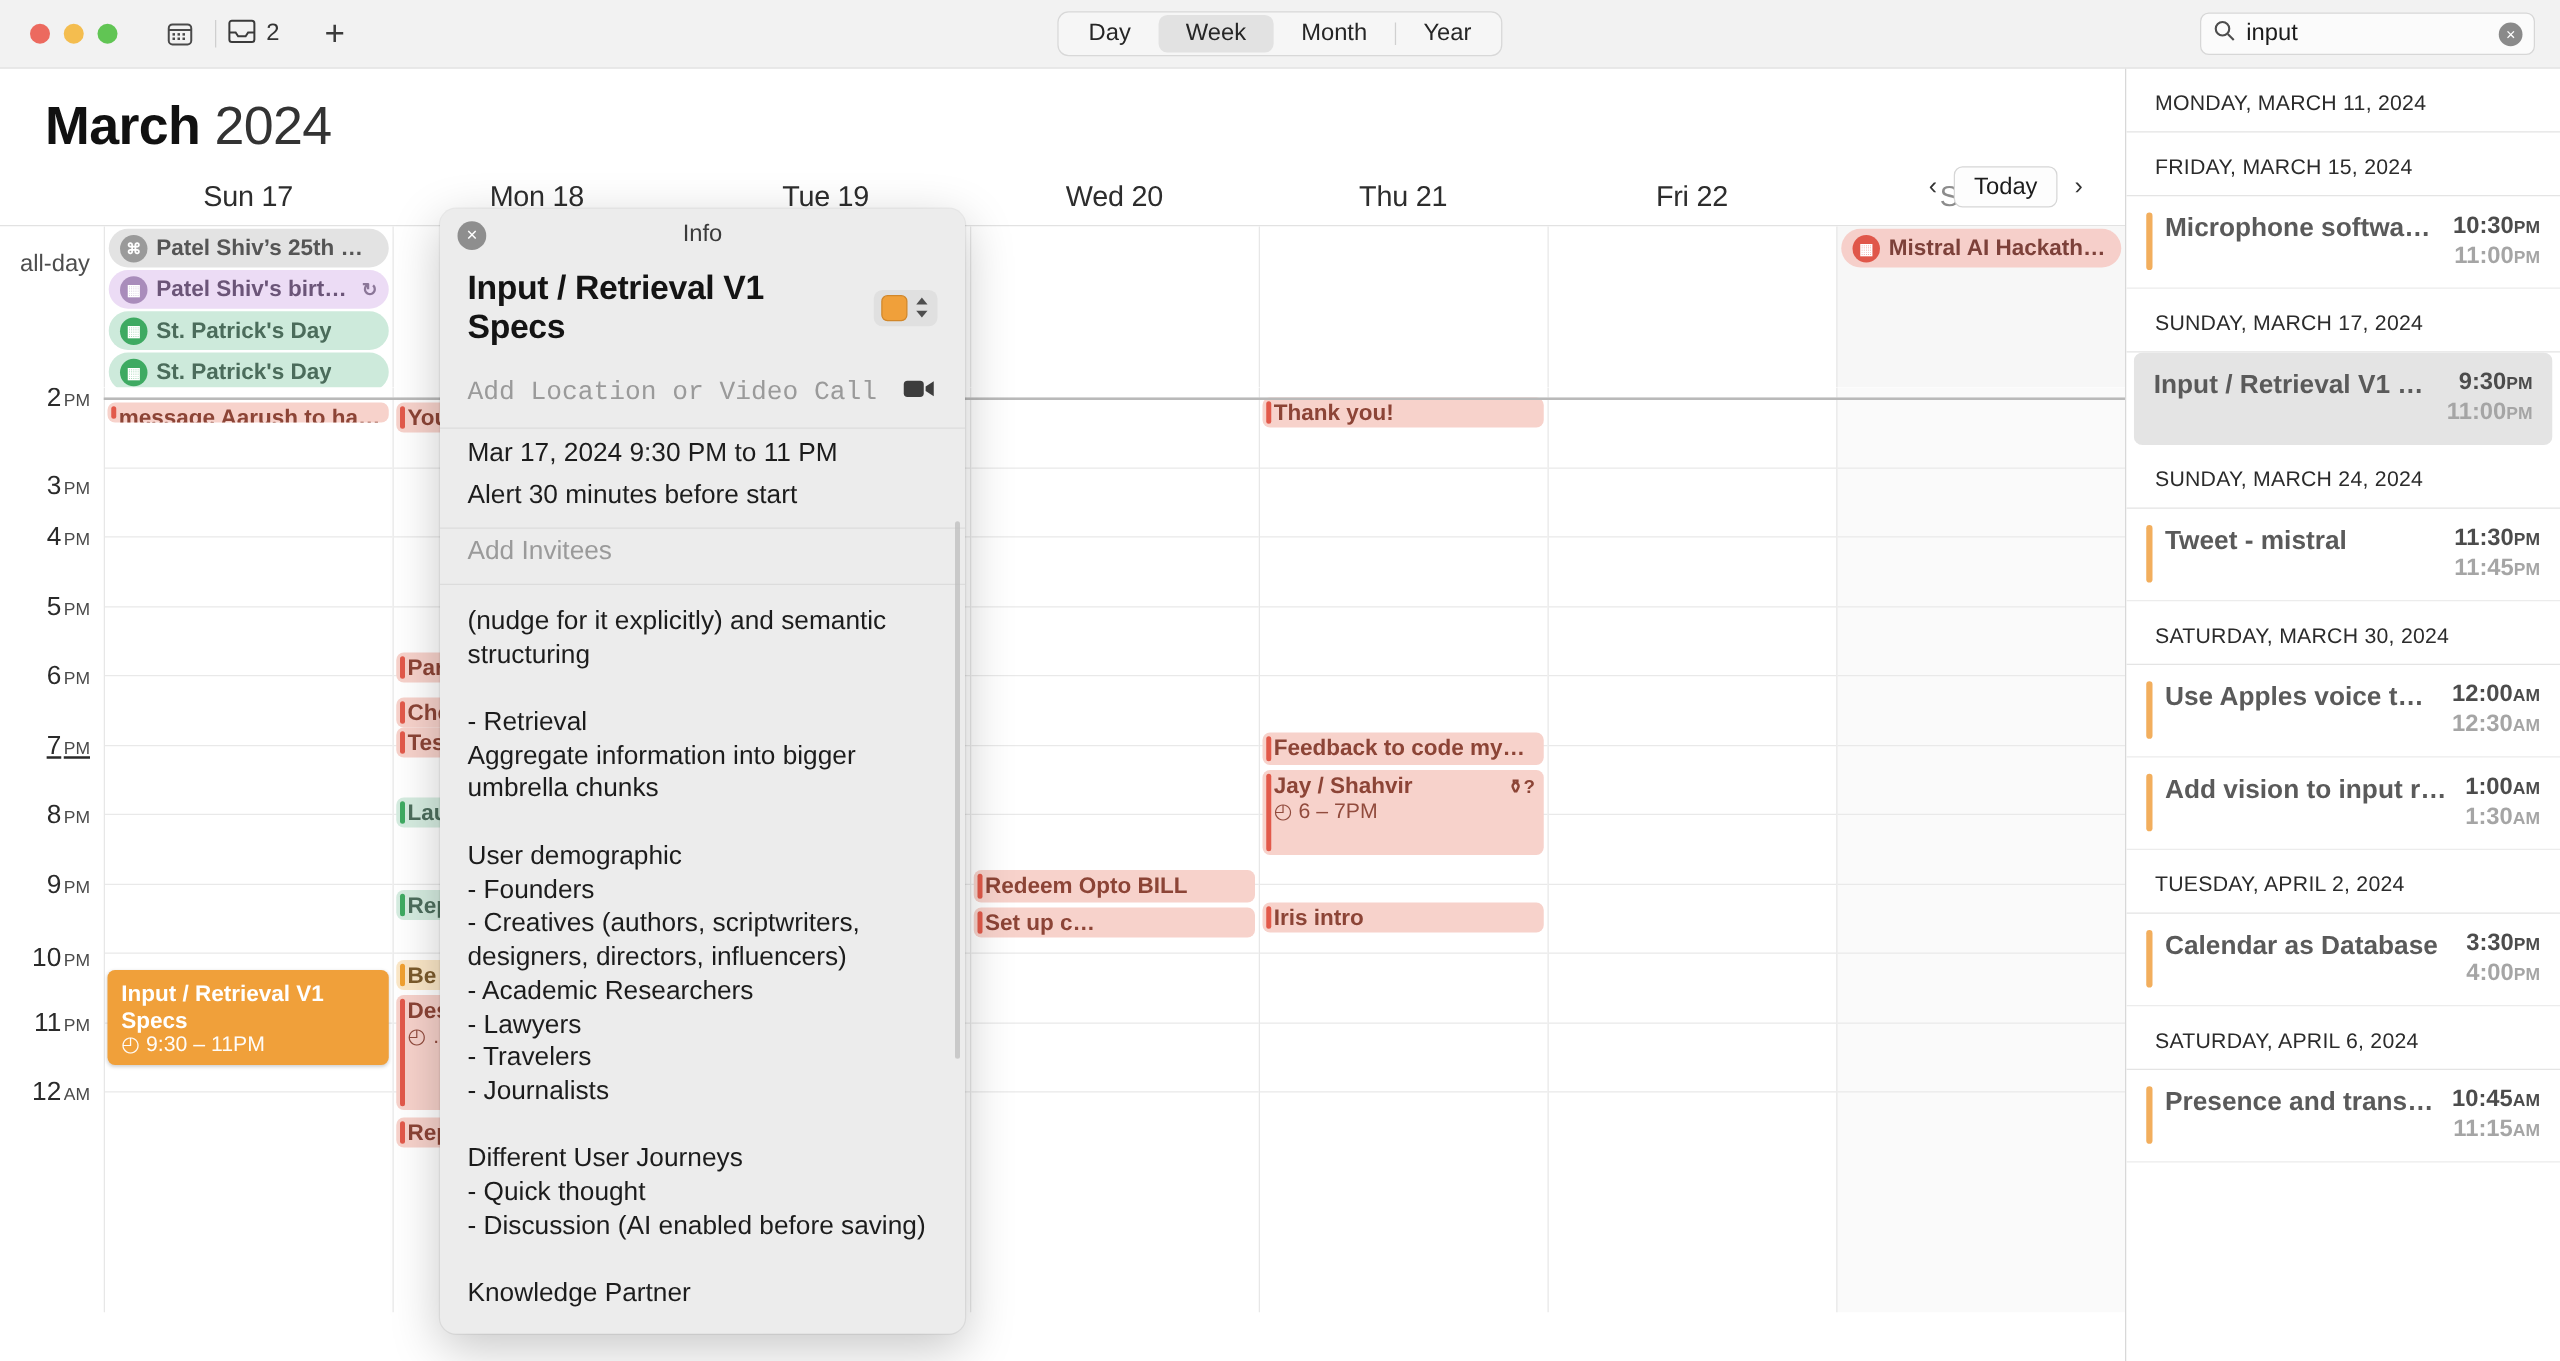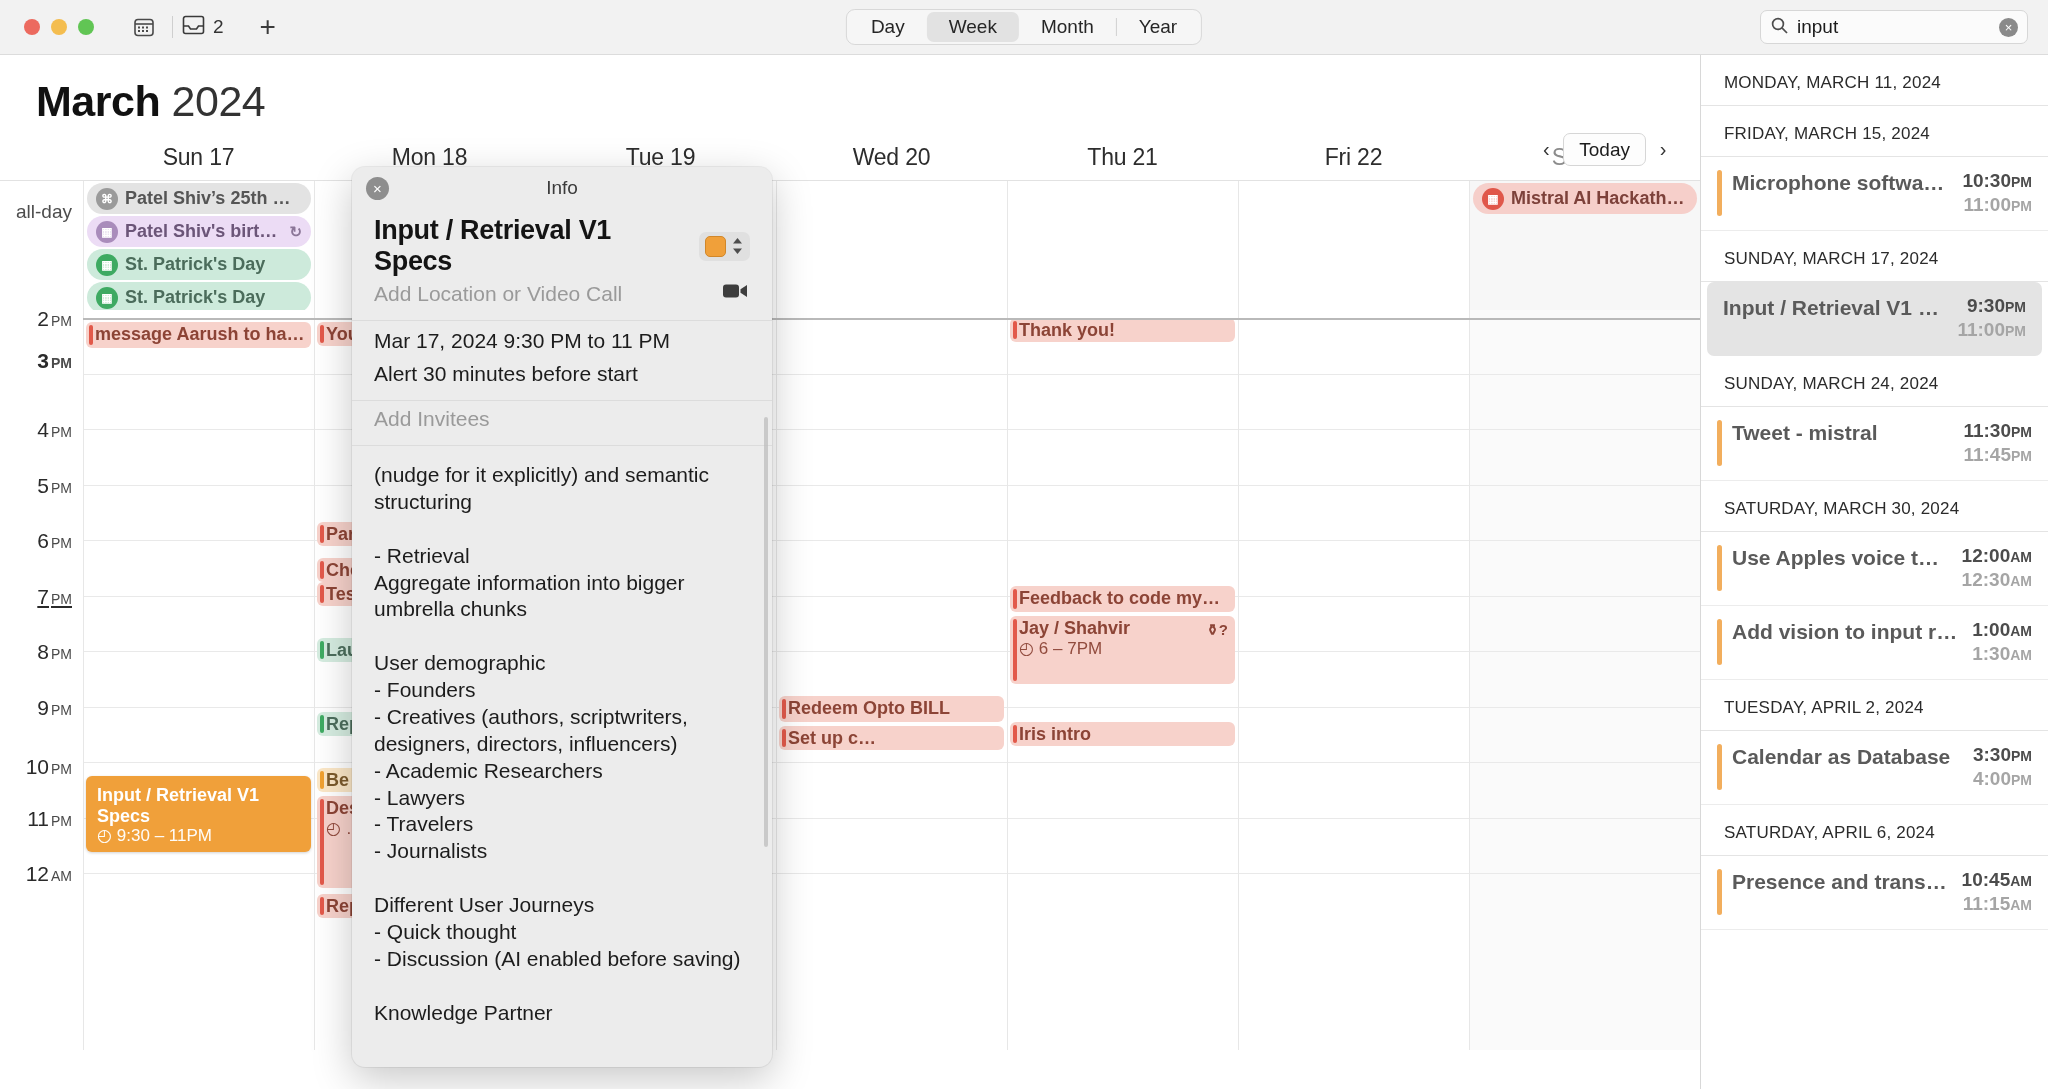--- a/index.html
+++ b/index.html
@@ -241,22 +241,22 @@
     letter-spacing: -0.3px;
   }
   .pop-evtitle .t { flex: 1; }
   .cal-picker {
     display: flex; align-items: center; gap: 5px;
     background: #e0e0e0; border-radius: 7px; padding: 4px 6px;
   }
   .cal-swatch { width: 21px; height: 21px; border-radius: 5px; background: #f0a03a; border: 1px solid #d1872a; }
   .stepper { font-size: 14px; color: #4e4e4e; line-height: .9; display: flex; flex-direction: column; }
   .pop-loc {
-    display: flex; align-items: center; margin-top: 4px;
-    font-size: 21px; color: #9a9a9a;
+    display: flex; align-items: center; margin-top: 24px;
+    font-size: 21px; color: #9a9a9a; font-family: Liberation Mono, monospace;
   }
   .pop-loc .t { flex: 1; }
   .pop-line { font-size: 21px; color: #1c1c1c; margin-top: 2px; }
   .pop-line + .pop-line { margin-top: 9px; }
   .pop-placeholder { font-size: 21px; color: #9a9a9a; }
   .pop-notes {
     flex: 1; padding: 16px 22px 8px 22px;
     font-size: 21px; color: #1c1c1c; line-height: 1.28;
     white-space: pre-wrap; overflow: hidden;
   }
@@ -389,21 +389,21 @@
               <span class="badge">▦</span>
               <span class="ctxt">Mistral AI Hackathon</span>
             </div>
           </div>
       </div>
 
       <div class="grid-scroll">
         <div class="grid-row">
           <div class="time-gutter" id="time-gutter" style="height: 740px;">
               <div class="tlabel" style="top: 8px;"><span>2</span><small>PM</small></div>
-              <div class="tlabel" style="top: 50px; font-weight: bold;"><span>3</span><small>PM</small></div>
+              <div class="tlabel" style="top: 78px;"><span>3</span><small>PM</small></div>
               <div class="tlabel" style="top: 119px;"><span>4</span><small>PM</small></div>
               <div class="tlabel" style="top: 174.5px;"><span>5</span><small>PM</small></div>
               <div class="tlabel" style="top: 230px;"><span>6</span><small>PM</small></div>
               <div class="tlabel" style="top: 285.5px; text-decoration: underline;"><span>7</span><small>PM</small></div>
               <div class="tlabel" style="top: 341px;"><span>8</span><small>PM</small></div>
               <div class="tlabel" style="top: 396.5px;"><span>9</span><small>PM</small></div>
               <div class="tlabel" style="top: 456px;"><span>10</span><small>PM</small></div>
               <div class="tlabel" style="top: 507.5px;"><span>11</span><small>PM</small></div>
               <div class="tlabel" style="top: 563px;"><span>12</span><small>AM</small></div>
             </div>
@@ -413,21 +413,21 @@
                 <div class="hline" style="top: 63.5px;"></div>
                 <div class="hline" style="top: 119px;"></div>
                 <div class="hline" style="top: 174.5px;"></div>
                 <div class="hline" style="top: 230px;"></div>
                 <div class="hline" style="top: 285.5px;"></div>
                 <div class="hline" style="top: 341px;"></div>
                 <div class="hline" style="top: 396.5px;"></div>
                 <div class="hline" style="top: 452px;"></div>
                 <div class="hline" style="top: 507.5px;"></div>
                 <div class="hline" style="top: 563px;"></div>
-                <div class="ev salmon" style="top: 12px; height: 26px;">
+                <div class="ev salmon" style="top: 12px; height: 16px; text-decoration: underline;">
                   <div class="bar"></div>
                   <div class="title-ell">message Aarush to ha…</div>
                 </div>
                 <div class="ev selected" style="top: 466px; height: 76px;">
                   <div>Input / Retrieval V1 Specs</div>
                   <div class="etime">
                     <span>◴</span>
                     <span>9:30 – 11PM</span>
                   </div>
                 </div>

